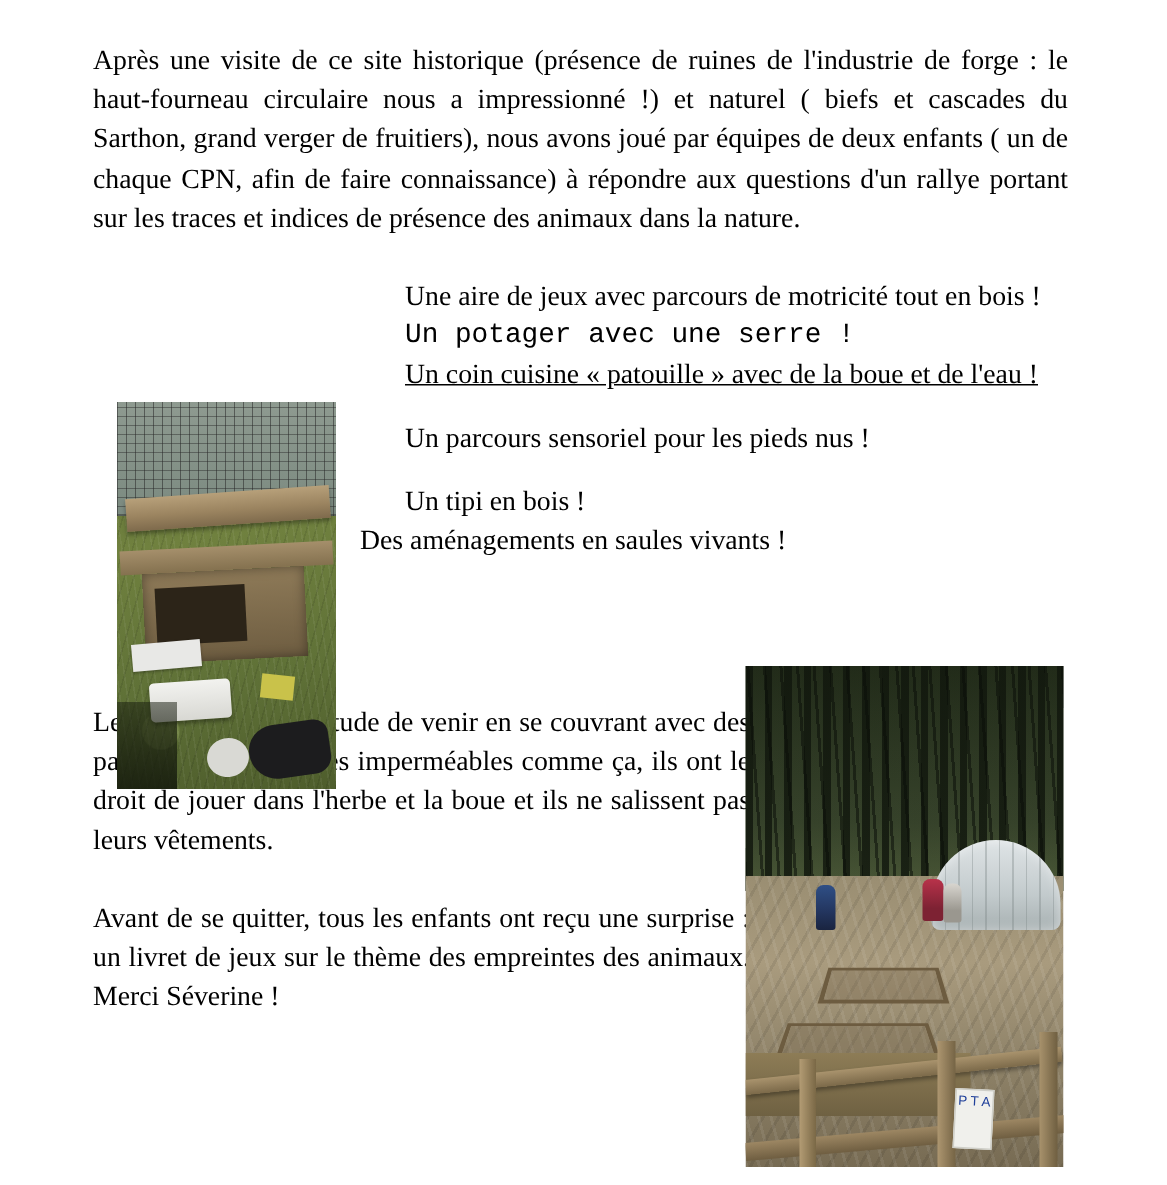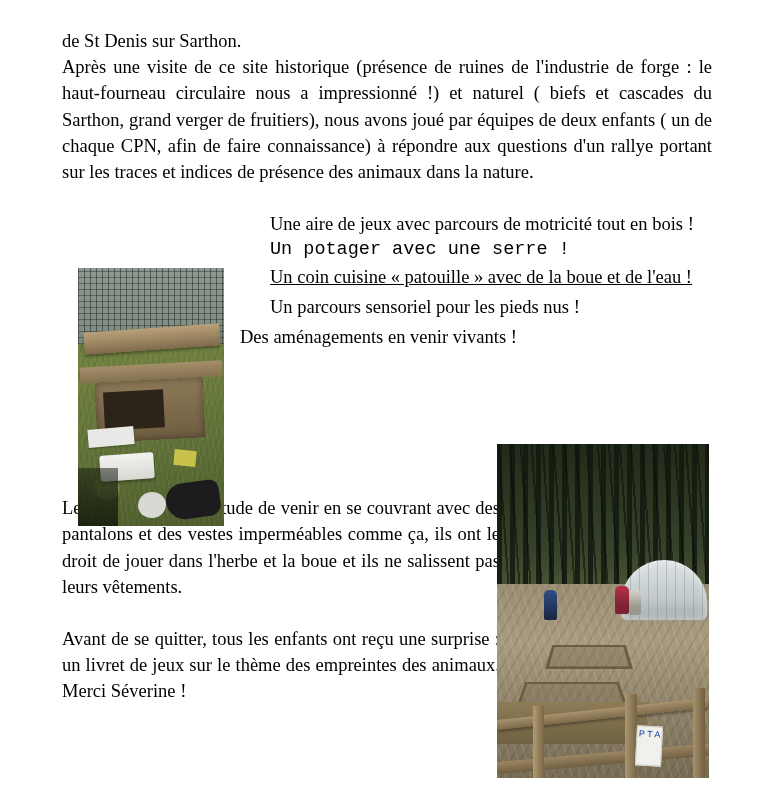--- a/index.html
+++ b/index.html
@@ -253,32 +253,32 @@
     transform: rotate(3deg);
   }
 </style>
 </head>
 <body>
 
 <div class="page">
 
   <div class="textcol">
 
-    <p class="para">de St Denis sur Sarthon.</p>
     <p class="para">Après une visite de ce site historique (présence de ruines de l'industrie de forge : le haut-fourneau circulaire nous a impressionné !) et naturel ( biefs et cascades du Sarthon, grand verger de fruitiers), nous avons joué par équipes de deux enfants ( un de chaque CPN, afin de faire connaissance) à répondre aux questions d'un rallye portant sur les traces et indices de présence des animaux dans la nature.</p>
 
     <div class="spacer"></div>
 
     <div style="height:258px;">
       <div style="float:left; width:168px; height:262px;"></div>
       <p class="para" style="margin:0; text-indent:40px;font-family:Liberation Serif, serif;">Une aire de jeux avec parcours de motricité tout en bois !</p>
       <p class="para" style="margin:0; text-indent:40px;font-family:Liberation Mono, monospace;">Un potager avec une serre !</p>
       <p class="para" style="margin:0; text-indent:40px;text-decoration:underline;">Un coin cuisine « patouille » avec de la boue et de l'eau !</p>
-      <p class="para" style="margin:4px; text-indent:40px;">Un parcours sensoriel pour les pieds nus !</p>
-      <p class="para last-left" style="margin:0; text-indent:10px;">Des aménagements en venir vivants !</p>
+      <p class="para" style="margin:16px; text-indent:40px;">Un parcours sensoriel pour les pieds nus !</p>
+      <p class="para last-left" style="margin:0; text-indent:40px;">Un tipi en bois !</p>
+      <p class="para last-left" style="margin:0; text-indent:10px;">Des aménagements en saules vivants !</p>
     </div>
 
     <div class="spacer"></div>
 
     <p class="para" style="width:438px;">Les enfants ont l'habitude de venir en se couvrant avec  des pantalons et des vestes imperméables comme ça, ils ont le droit de jouer dans l'herbe et la boue et ils ne salissent pas leurs vêtements.</p>
 
     <div class="spacer"></div>
 
     <p class="para" style="width:438px;">Avant de se quitter, tous les enfants ont reçu une surprise : un livret de jeux sur le thème des empreintes des animaux. Merci Séverine !</p>
 

